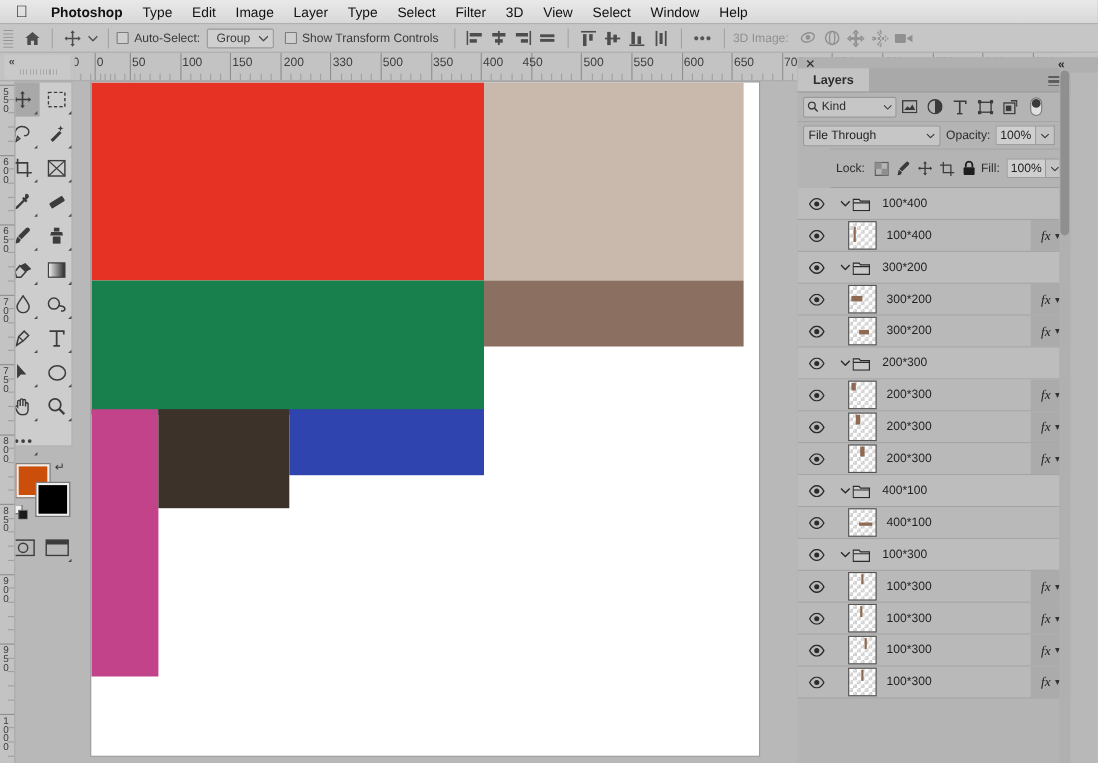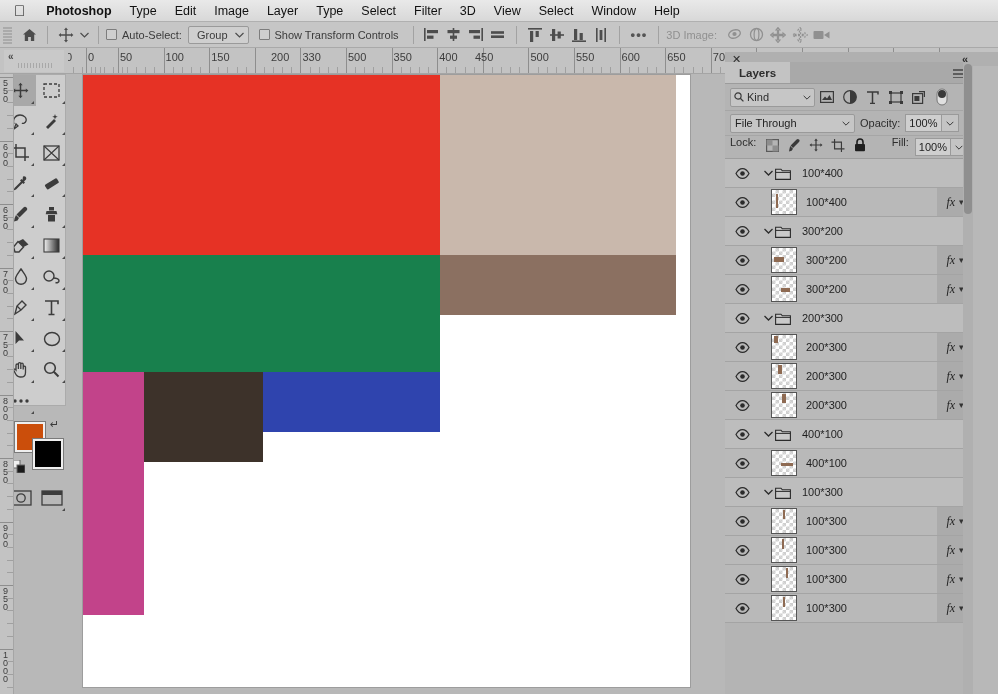--- a/index.html
+++ b/index.html
@@ -101,23 +101,23 @@
   .fIc{ width:23px; height:20px; display:flex; align-items:center; justify-content:center;}
   #blendRow{ height:25px; display:flex; align-items:center; padding:0 5px; gap:5px;
     border-top:1px solid #a6a6a6; }
   #blendSel{ width:125px; height:19px; background:#c6c6c6; border:1px solid #9a9a9a;
     border-radius:2px; display:flex; align-items:center; padding:0 4px; font-size:11px;
     color:#222; justify-content:space-between; }
   .numBox{ height:18px; background:#cfcfcf; border:1px solid #9a9a9a; font-size:11px;
     display:flex; align-items:center; padding:0 3px; color:#222; }
   .spin{ width:17px; height:18px; background:#c4c4c4; border:1px solid #9a9a9a;
     border-left:none; display:flex; align-items:center; justify-content:center; }
-  #lockRow{ height:24px; display:flex; padding:0 5px; gap:2px;
+  #lockRow{ height:36px; display:flex; align-items:center; padding:0 5px; gap:2px;
     border-top:1px solid #a6a6a6; border-bottom:1px solid #9e9e9e; font-size:11px;
-    color:#2d2d2d; }
+    color:#2d2d2d;margin-left:30px; }
   .lkIc{ width:20px; height:18px; display:flex; align-items:center; justify-content:center;}
   #layerList{ position:absolute; top:0; left:0; width:248px; }
   #listClip{ position:relative; overflow:hidden; height:534px; }
   .lrow{ height:29px; display:flex; align-items:center; position:relative;
     border-bottom:1px solid #a4a4a4; }
   .lrow.group{ background:#bdbdbd; }
   .lrow.layer{ background:#b9b9b9; }
   .eye{ width:34px; display:flex; align-items:center; justify-content:center; }
   .chev{ width:14px; display:flex; align-items:center; justify-content:center;
     padding-left:5px; }
@@ -505,21 +505,21 @@
     <div class="rt-mtick" style="left: 113.8px;"></div>
     <div class="rt-mtick" style="left: 122.9px;"></div>
     <div class="rt-mtick" style="left: 132px;"></div>
     <div class="rt-tick" style="left: 141.2px;"></div>
     <div class="rt-lbl" style="left: 143.2px;">150</div>
     <div class="rt-mtick" style="left: 150.3px;"></div>
     <div class="rt-mtick" style="left: 159.4px;"></div>
     <div class="rt-mtick" style="left: 168.5px;"></div>
     <div class="rt-mtick" style="left: 177.6px;"></div>
     <div class="rt-tick" style="left: 186.8px;"></div>
-    <div class="rt-lbl" style="left: 203px;">200</div>
+    <div class="rt-lbl" style="left: 190px;">200</div>
     <div class="rt-mtick" style="left: 195.9px;"></div>
     <div class="rt-mtick" style="left: 205px;"></div>
     <div class="rt-mtick" style="left: 214.1px;"></div>
     <div class="rt-mtick" style="left: 223.2px;"></div>
     <div class="rt-tick" style="left: 232.4px;"></div>
     <div class="rt-lbl" style="left: 234.4px;">330</div>
     <div class="rt-mtick" style="left: 241.5px;"></div>
     <div class="rt-mtick" style="left: 250.6px;"></div>
     <div class="rt-mtick" style="left: 259.7px;"></div>
     <div class="rt-mtick" style="left: 268.8px;"></div>

